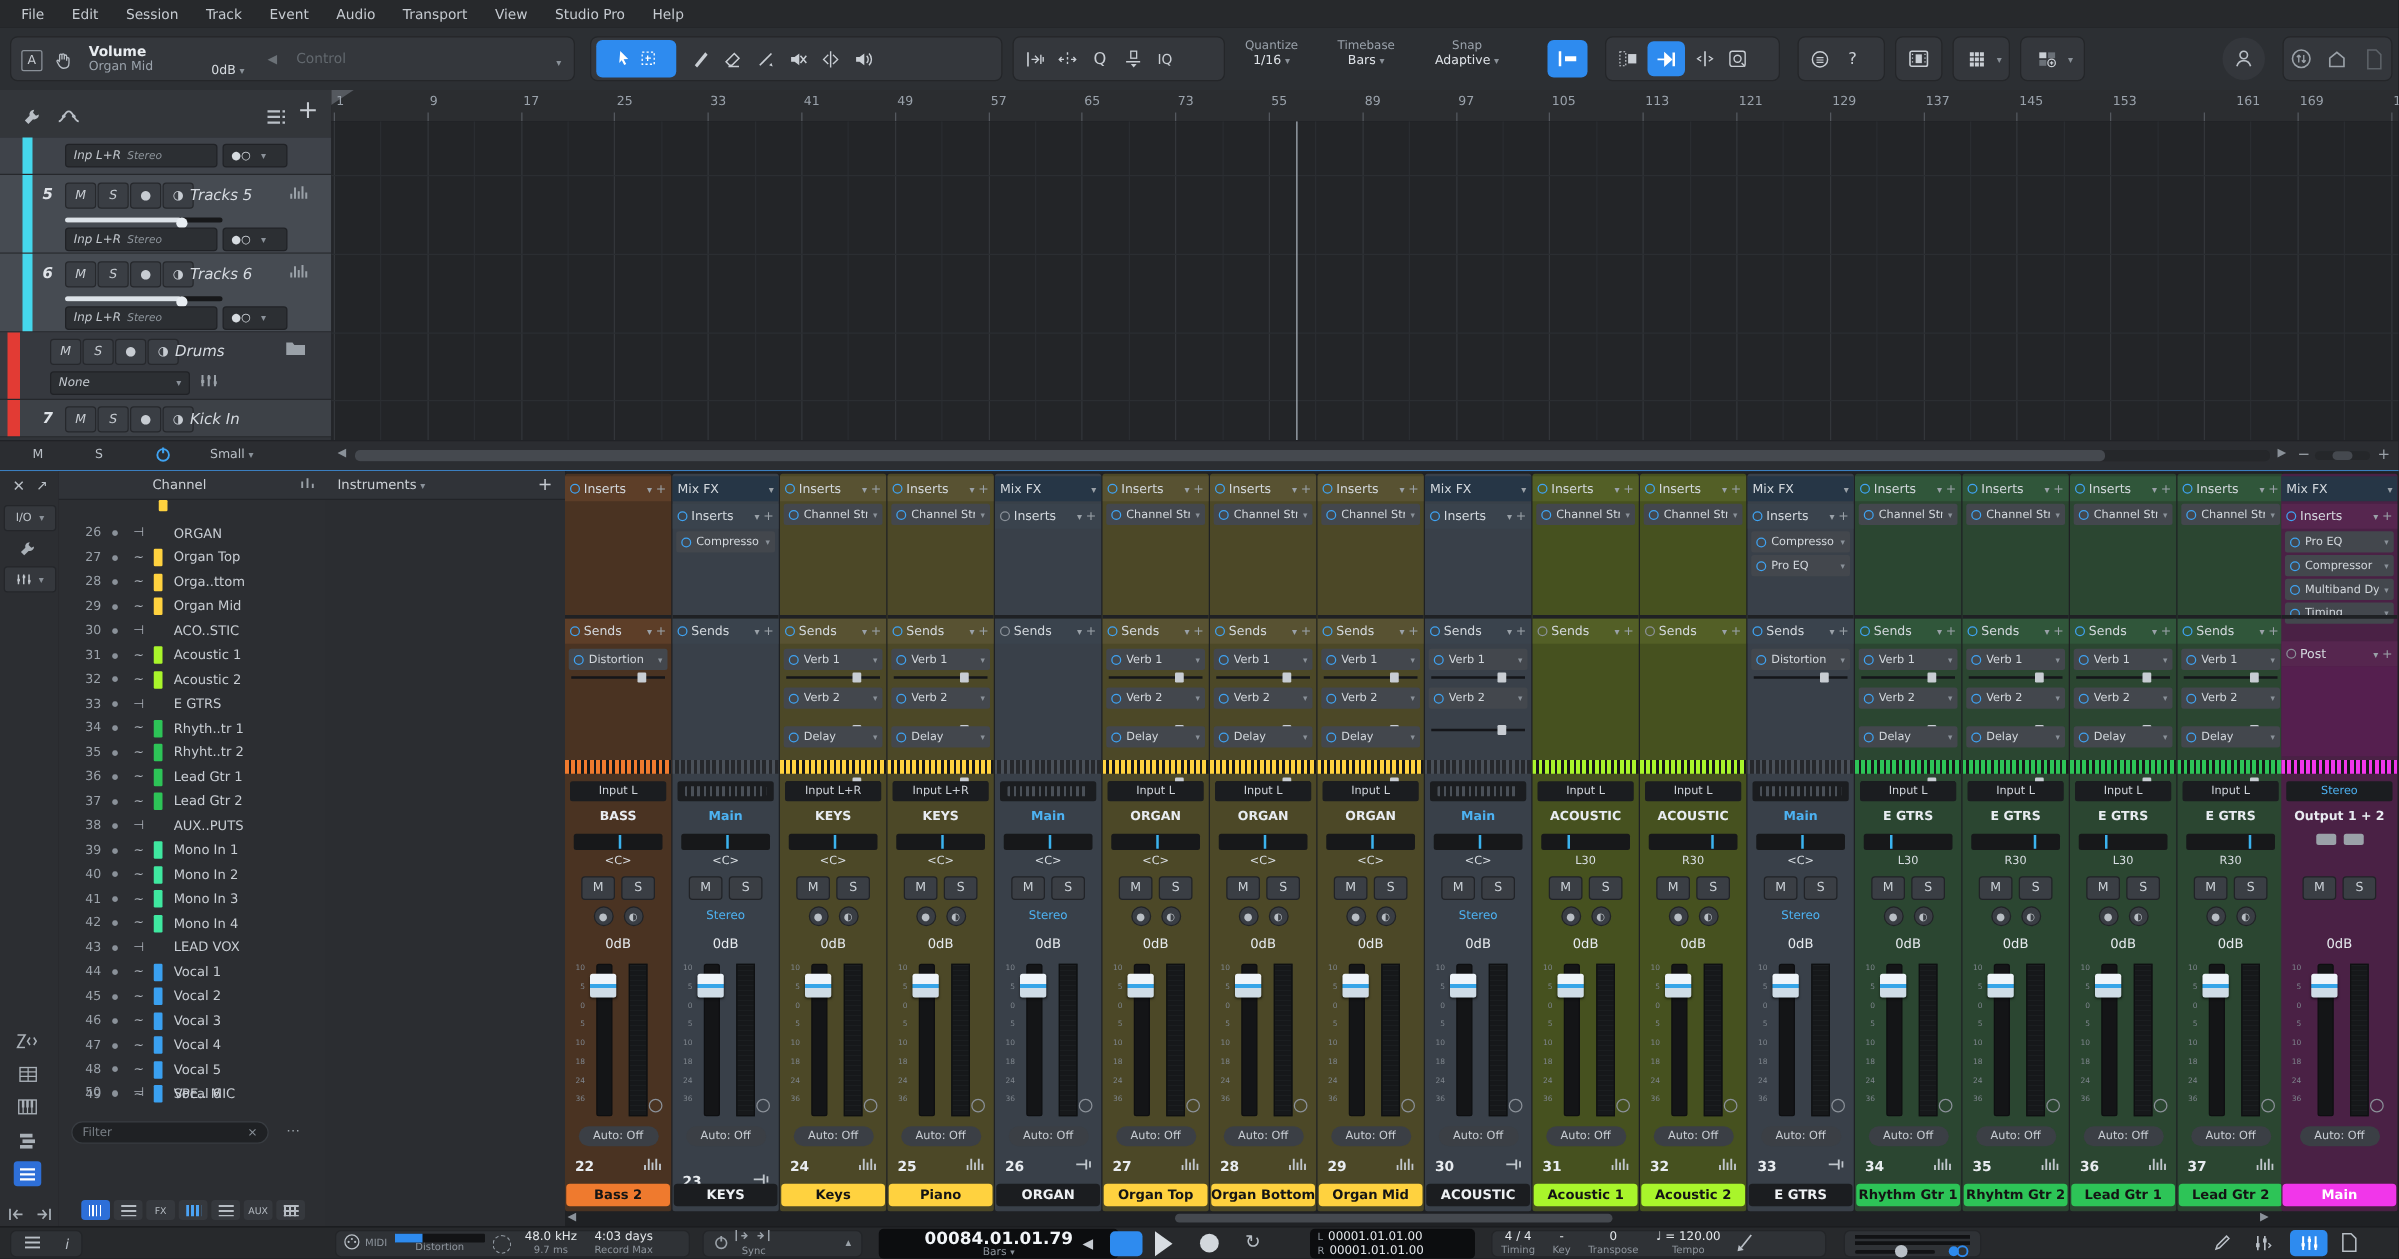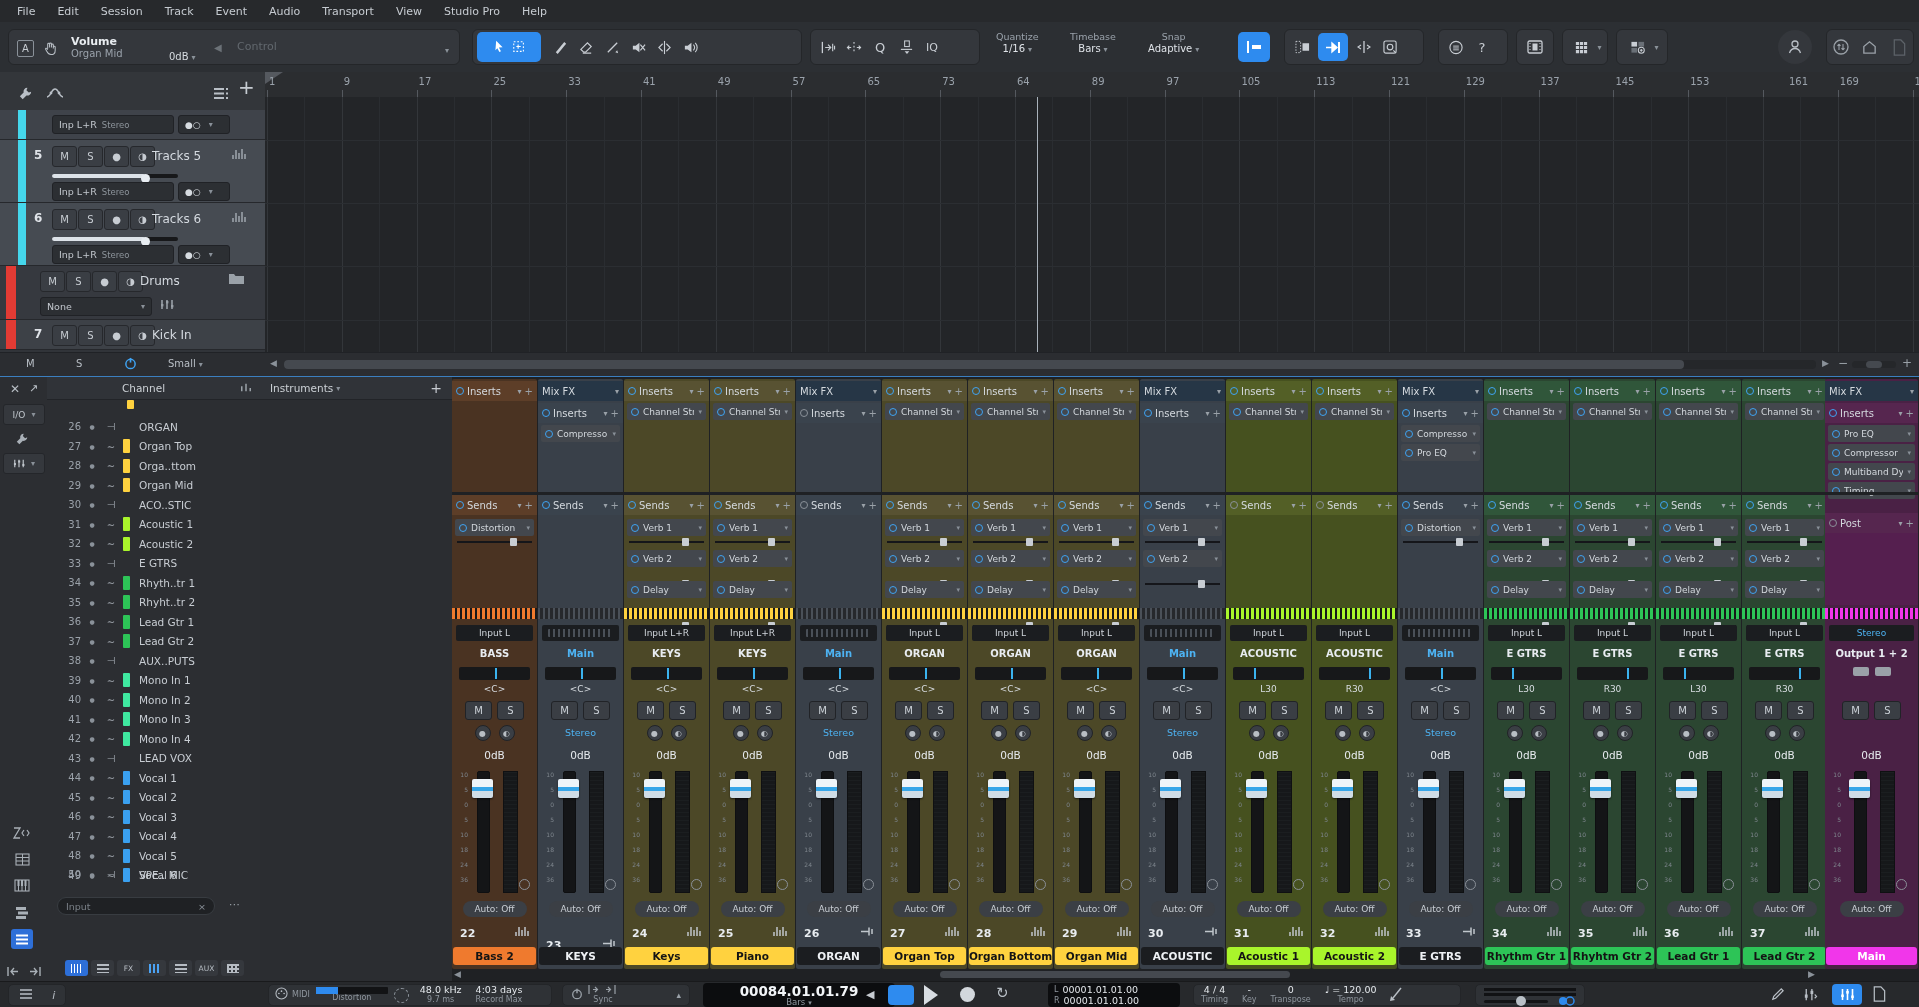--- a/index.html
+++ b/index.html
@@ -17,21 +17,21 @@
   .tool-blue{background:#2e8bef;border-radius:5px;height:30px;display:flex;align-items:center;justify-content:center;}
   .lbl2{display:flex;flex-direction:column;align-items:center;justify-content:center;line-height:1.25;padding:0 8px;}
   .lbl2 .l1{font-size:9.5px;color:#9aa2ab;}
   .lbl2 .l2{font-size:10px;color:#dfe3e8;}
   .caret{color:#8a9199;font-size:8px;margin-left:3px;}
   .blue-btn{background:#2e8bef;border-radius:5px;display:flex;align-items:center;justify-content:center;}
   
   #arrange{position:absolute;left:0;top:72px;width:1919px;height:304px;background:#232528;}
   #track-panel{position:absolute;left:0;top:0;width:265px;height:304px;background:#313439;}
   .tp-head{position:absolute;left:0;top:0;width:265px;height:38px;background:#33363a;border-bottom:1px solid #222428;}
-  .trackblock{position:absolute;left:0;width:265px;box-sizing:border-box;}
+  .trackblock{position:absolute;left:0;width:265px;box-sizing:border-box;font-style:italic;}
   .coloredge{position:absolute;left:18px;width:8px;top:0;bottom:0;}
   .coloredge.red{left:6px;width:10px;}
   .msbtns{display:flex;gap:1px;}
   .msb{width:23px;height:19px;background:#3a3e44;border:1px solid #26282c;border-radius:3px;color:#c7ccd2;
        font-size:10px;display:flex;align-items:center;justify-content:center;}
   .tname{font-size:12px;color:#d5dae0;}
   .iochip{height:19px;background:#2c2f33;border:1px solid #202226;border-radius:3px;display:flex;align-items:center;padding:0 6px;gap:5px;box-sizing:border-box;}
   .iochip .a{font-size:9.5px;color:#c3c8ce;}
   .iochip .b{font-size:8.5px;color:#8d949b;}
   .slider-line{position:absolute;height:4px;background:#17181a;border-radius:2px;}
@@ -490,21 +490,21 @@
       <div class="ruler-num" style="left: 378px;">41</div>
       <div class="ruler-tick" style="left: 376px;"></div>
       <div class="ruler-num" style="left: 452.8px;">49</div>
       <div class="ruler-tick" style="left: 450.8px;"></div>
       <div class="ruler-num" style="left: 527.6px;">57</div>
       <div class="ruler-tick" style="left: 525.6px;"></div>
       <div class="ruler-num" style="left: 602.4px;">65</div>
       <div class="ruler-tick" style="left: 600.4px;"></div>
       <div class="ruler-num" style="left: 677.2px;">73</div>
       <div class="ruler-tick" style="left: 675.2px;"></div>
-      <div class="ruler-num" style="left: 752px;">64</div>
+      <div class="ruler-num" style="left: 752px;">55</div>
       <div class="ruler-tick" style="left: 750px;"></div>
       <div class="ruler-num" style="left: 826.8px;">89</div>
       <div class="ruler-tick" style="left: 824.8px;"></div>
       <div class="ruler-num" style="left: 901.6px;">97</div>
       <div class="ruler-tick" style="left: 899.6px;"></div>
       <div class="ruler-num" style="left: 976.4px;">105</div>
       <div class="ruler-tick" style="left: 974.4px;"></div>
       <div class="ruler-num" style="left: 1051.2px;">113</div>
       <div class="ruler-tick" style="left: 1049.2px;"></div>
       <div class="ruler-num" style="left: 1126px;">121</div>
@@ -844,21 +844,21 @@
         </div>
         <div class="ch-row" style="top: 488px;">
           <div class="ch-num">50</div>
           <div class="ch-dot">●</div>
           <div class="ch-gl">⊣</div>
           <div class="ch-chip" style="background: transparent;"></div>
           <div class="ch-name">SPE.. MIC</div>
         </div>
       </div>
     <div class="filter-box" style="left:10px;top:520px;width:158px;">
-      <span>Input</span>
+      <span>Filter</span>
       <span style="margin-left:auto;color:#8a9199;">×</span>
     </div>
     <span class="abs" style="left:182px;top:521px;color:#9aa1a8;font-size:11px;">⋯</span>
     <div class="abs" style="left:18px;top:583px;display:flex;gap:3px;" id="railchips">
         <div class="chipbtn" style="background: rgb(45, 111, 216); color: rgb(255, 255, 255);">
           <span class="bars3" style="background: repeating-linear-gradient(90deg, rgb(255, 255, 255) 0px, rgb(255, 255, 255) 1px, transparent 1px, transparent 3px);"></span>
         </div>
         <div class="chipbtn">
           <span class="bars3"></span>
         </div>

